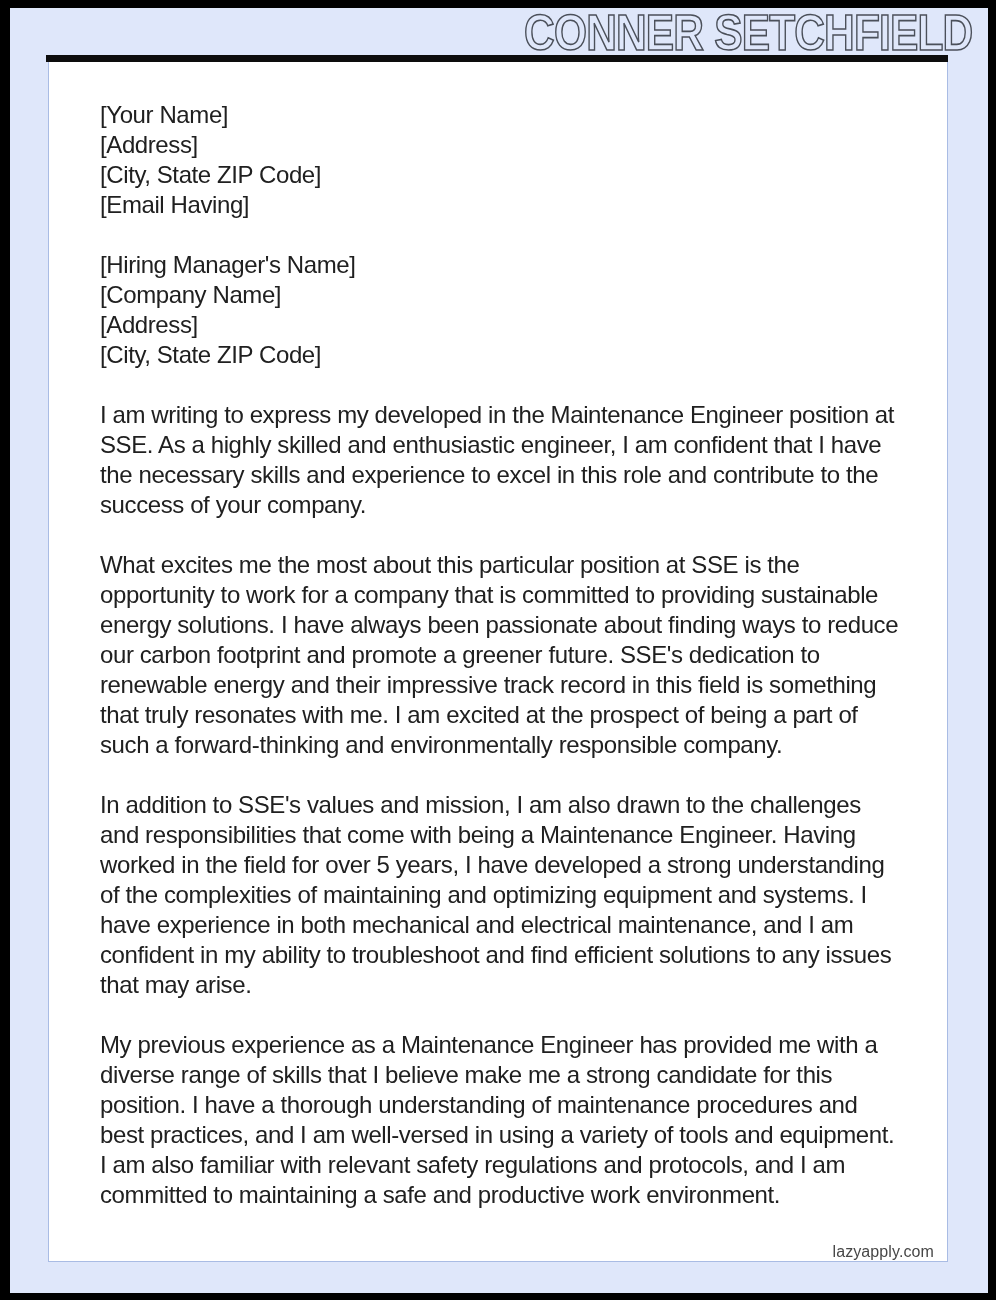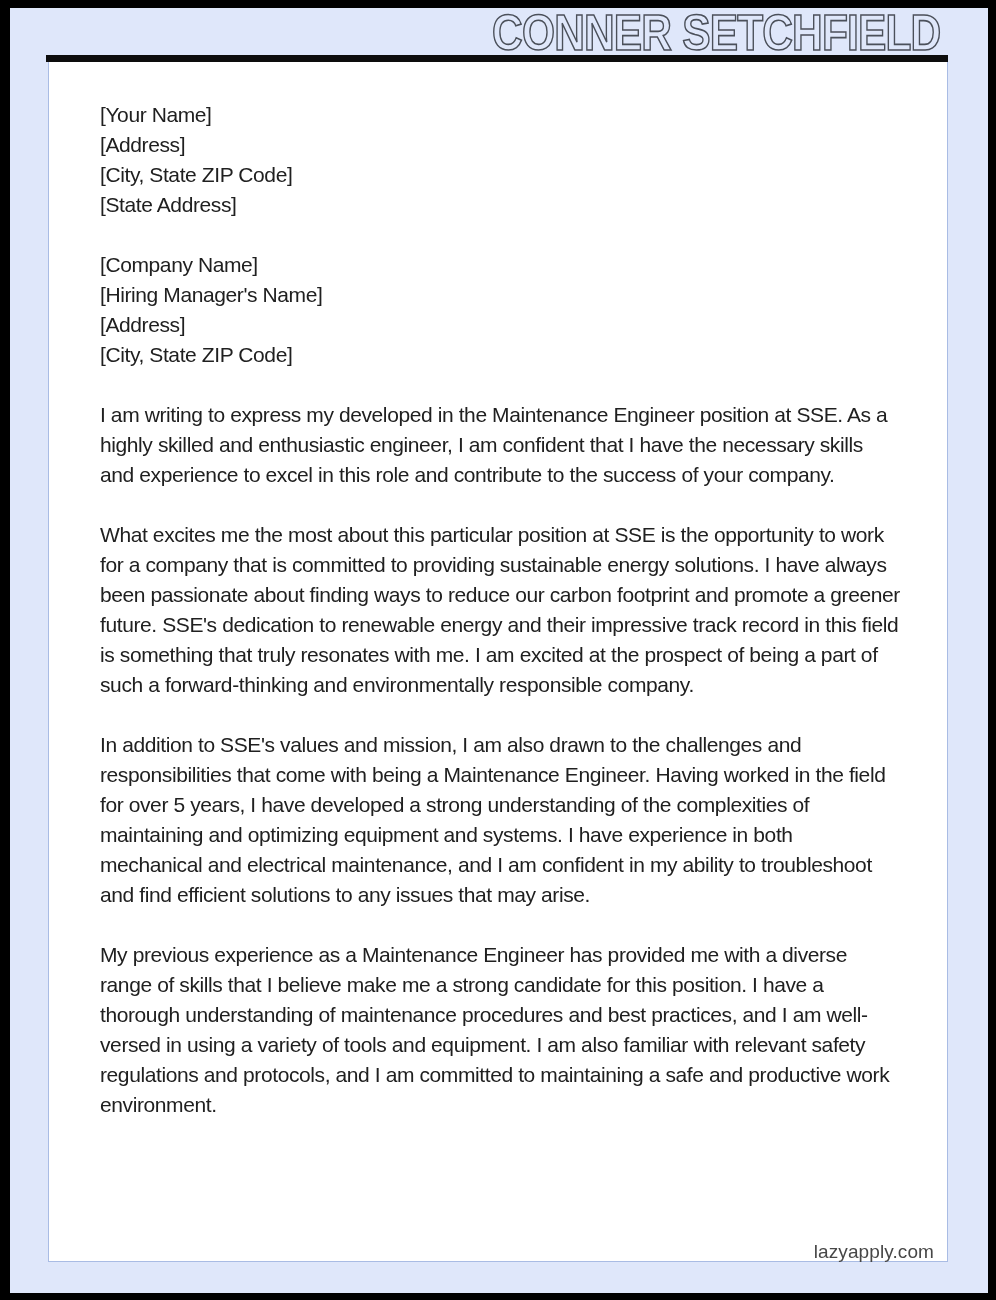--- a/index.html
+++ b/index.html
@@ -12,21 +12,21 @@
     width: 996px; height: 1300px;
     background: #dfe7fa;
     border: solid #000000;
     border-width: 8px 8px 7px 10px;
     overflow: hidden;
     position: relative;
   }
   
   .letterhead {
     height: 47px;
-    margin: 0 48px 0 38px;
+    margin: 0 16px 0 38px;
     text-align: right;
     white-space: nowrap;
   }
   .letterhead-name {
     display: inline-block;
     font-size: 50px;
     line-height: 50px;
     font-weight: 700;
     letter-spacing: -1px;
     color: transparent;
@@ -47,30 +47,30 @@
     height: 1200px;
     margin-left: 38px;
     background: #ffffff;
     border: 1px solid #a9bce4;
     border-top: none;
   }
   .letter-body {
     padding: 38px 0 0 51px;
     width: 851px;
     color: #202020;
-    font-size: 21px;
+    font-size: 24px;
     line-height: 30px;
     letter-spacing: -0.4px;
   }
   .block { margin: 0 0 30px 0; max-width: 800px; }
   .watermark {
     position: absolute;
     right: 13px;
     bottom: 1px;
-    font-size: 19px;
+    font-size: 16px;
     line-height: 16px;
     letter-spacing: 0.1px;
     color: #474747;
     margin-top: 28px;
   }
 </style>
 </head>
 <body>
 
 <div class="canvas">
@@ -81,26 +81,26 @@
 
   <div class="letterhead-rule"></div>
 
   <div class="letter-page">
     <div class="letter-body">
 
       <div class="block">
         <div>[Your Name]</div>
         <div>[Address]</div>
         <div>[City, State ZIP Code]</div>
-        <div>[State Address]</div>
+        <div>[Email Having]</div>
       </div>
 
       <div class="block">
+        <div>[Hiring Manager's Name]</div>
         <div>[Company Name]</div>
-        <div>[Hiring Manager's Name]</div>
         <div>[Address]</div>
         <div>[City, State ZIP Code]</div>
       </div>
 
 
       <p class="block">I am writing to express my developed in the Maintenance Engineer position at SSE. As a highly skilled and enthusiastic engineer, I am confident that I have the necessary skills and experience to excel in this role and contribute to the success of your company.</p>
       <p class="block">What excites me the most about this particular position at SSE is the opportunity to work for a company that is committed to providing sustainable energy solutions. I have always been passionate about finding ways to reduce our carbon footprint and promote a greener future. SSE's dedication to renewable energy and their impressive track record in this field is something that truly resonates with me. I am excited at the prospect of being a part of such a forward-thinking and environmentally responsible company.</p>
       <p class="block">In addition to SSE's values and mission, I am also drawn to the challenges and responsibilities that come with being a Maintenance Engineer. Having worked in the field for over 5 years, I have developed a strong understanding of the complexities of maintaining and optimizing equipment and systems. I have experience in both mechanical and electrical maintenance, and I am confident in my ability to troubleshoot and find efficient solutions to any issues that may arise.</p>
       <p class="block">My previous experience as a Maintenance Engineer has provided me with a diverse range of skills that I believe make me a strong candidate for this position. I have a thorough understanding of maintenance procedures and best practices, and I am well-versed in using a variety of tools and equipment. I am also familiar with relevant safety regulations and protocols, and I am committed to maintaining a safe and productive work environment.</p>
 

